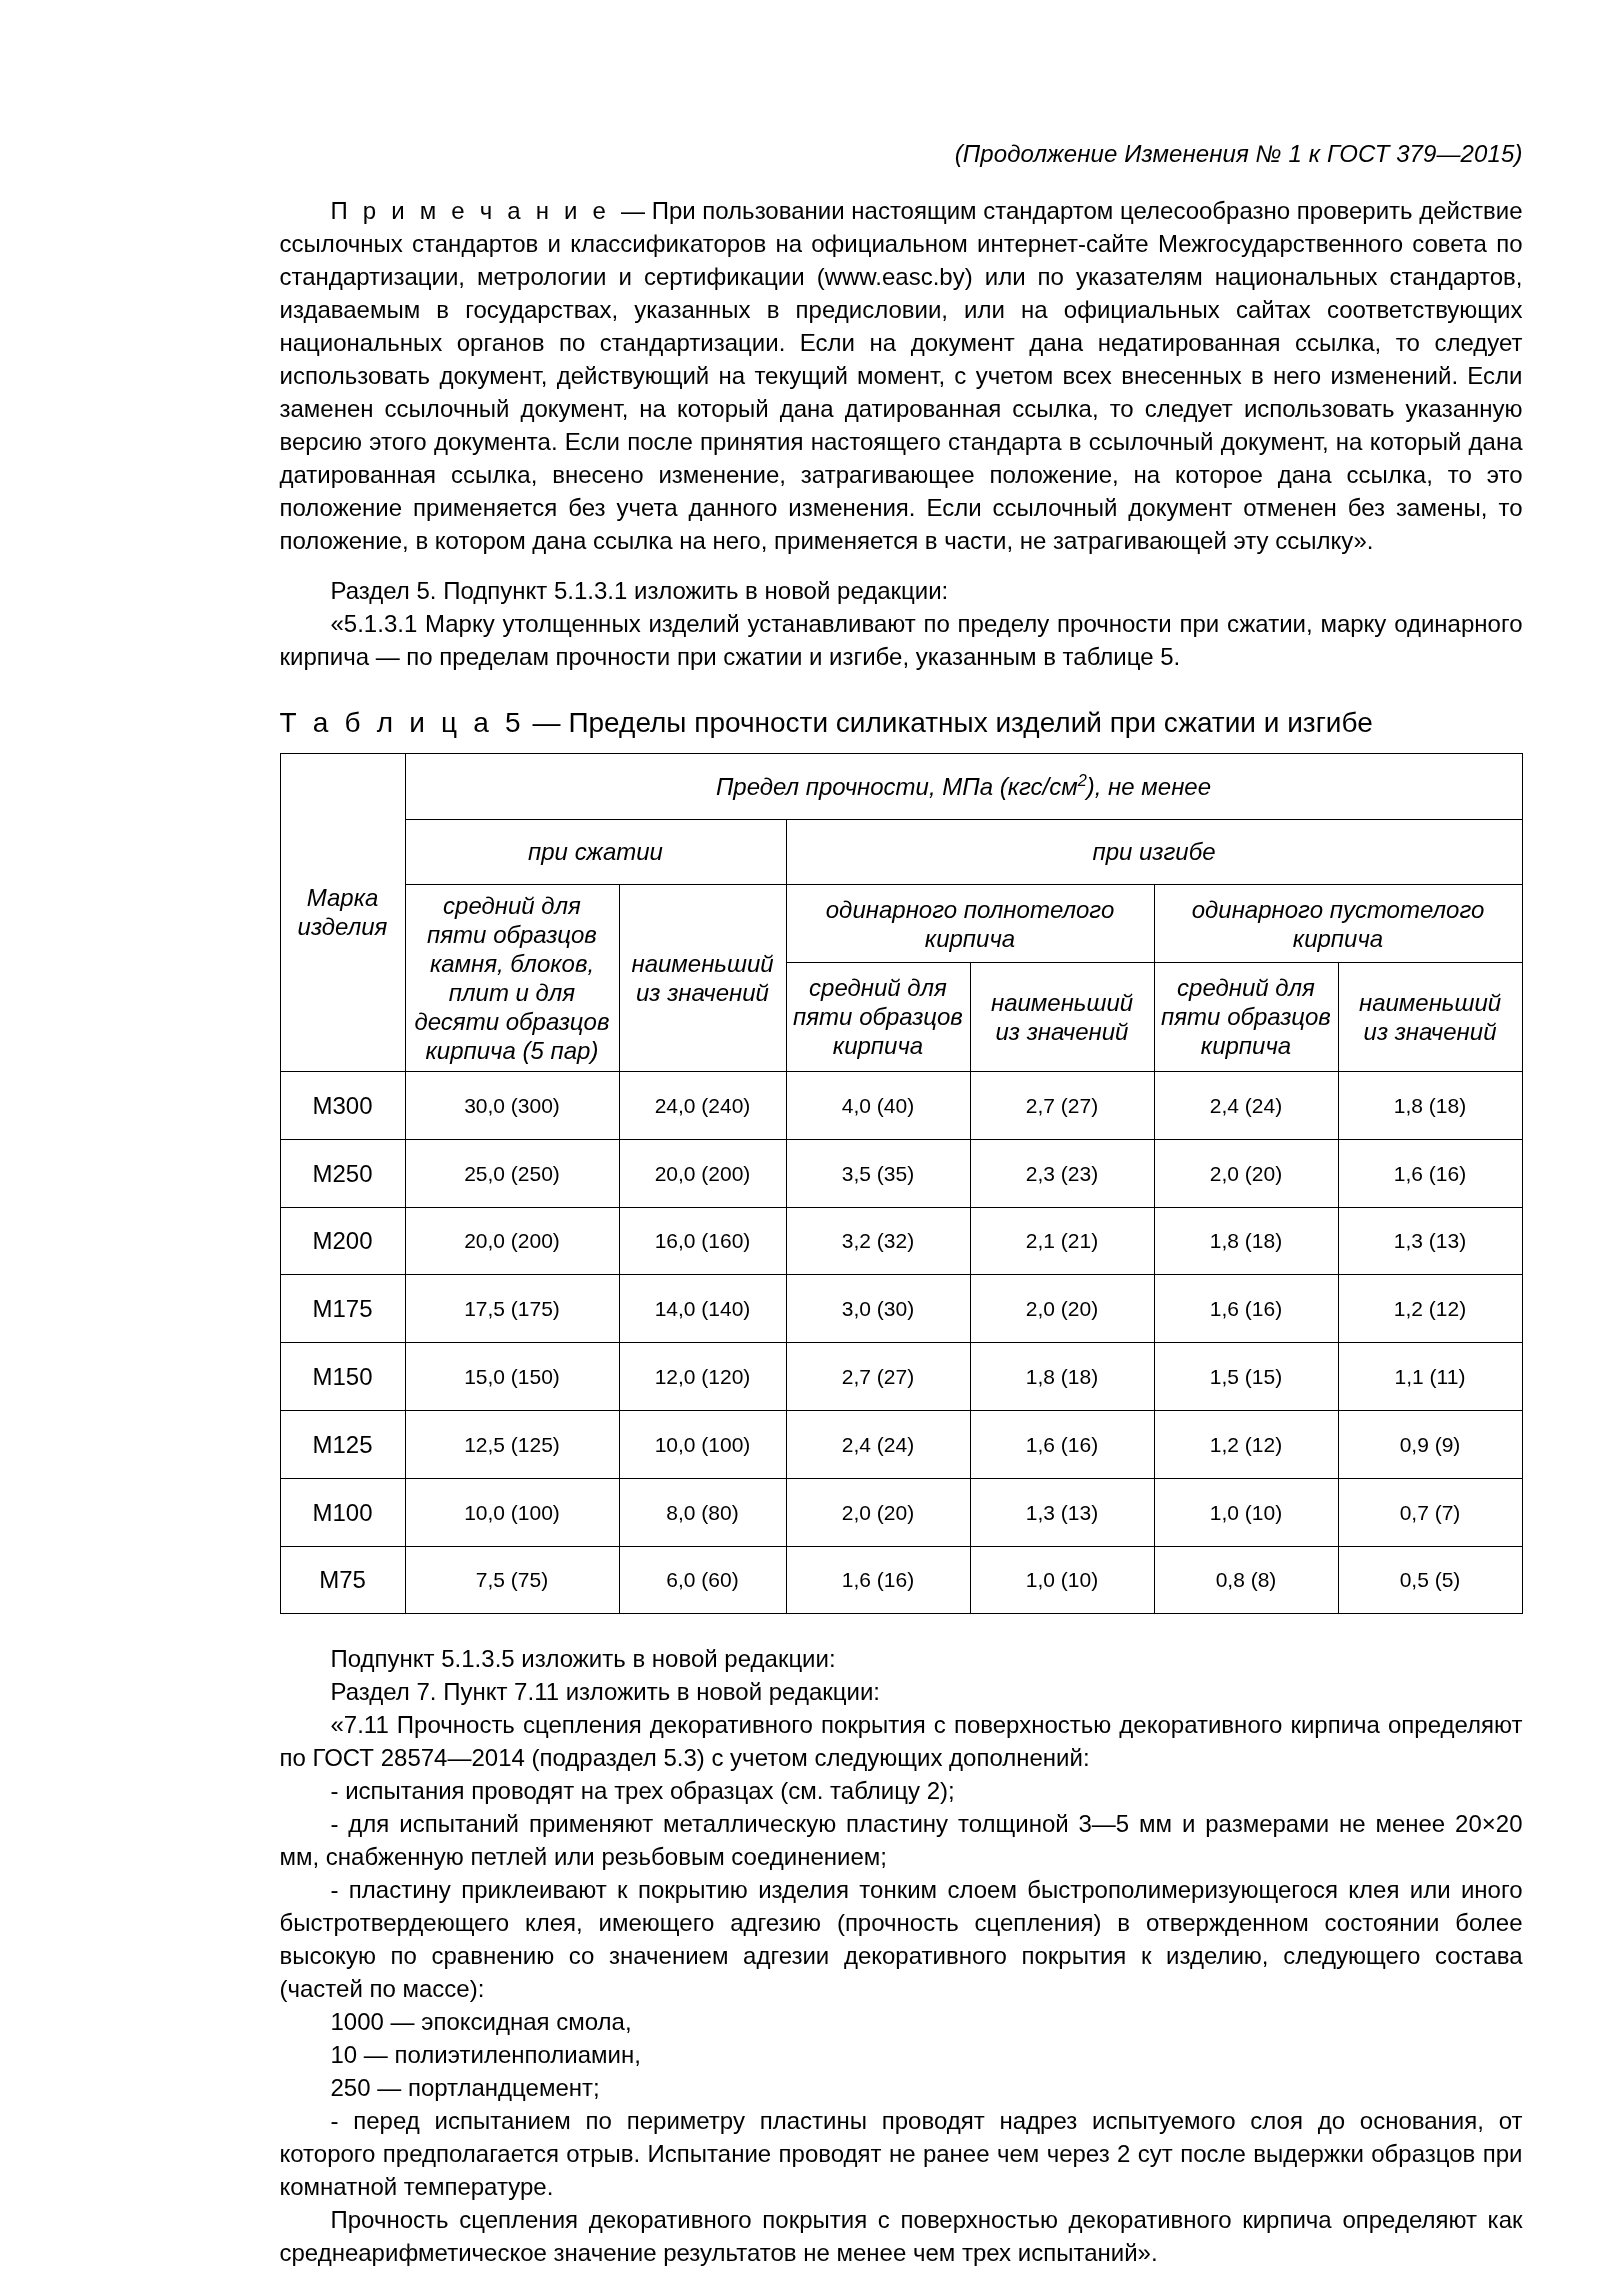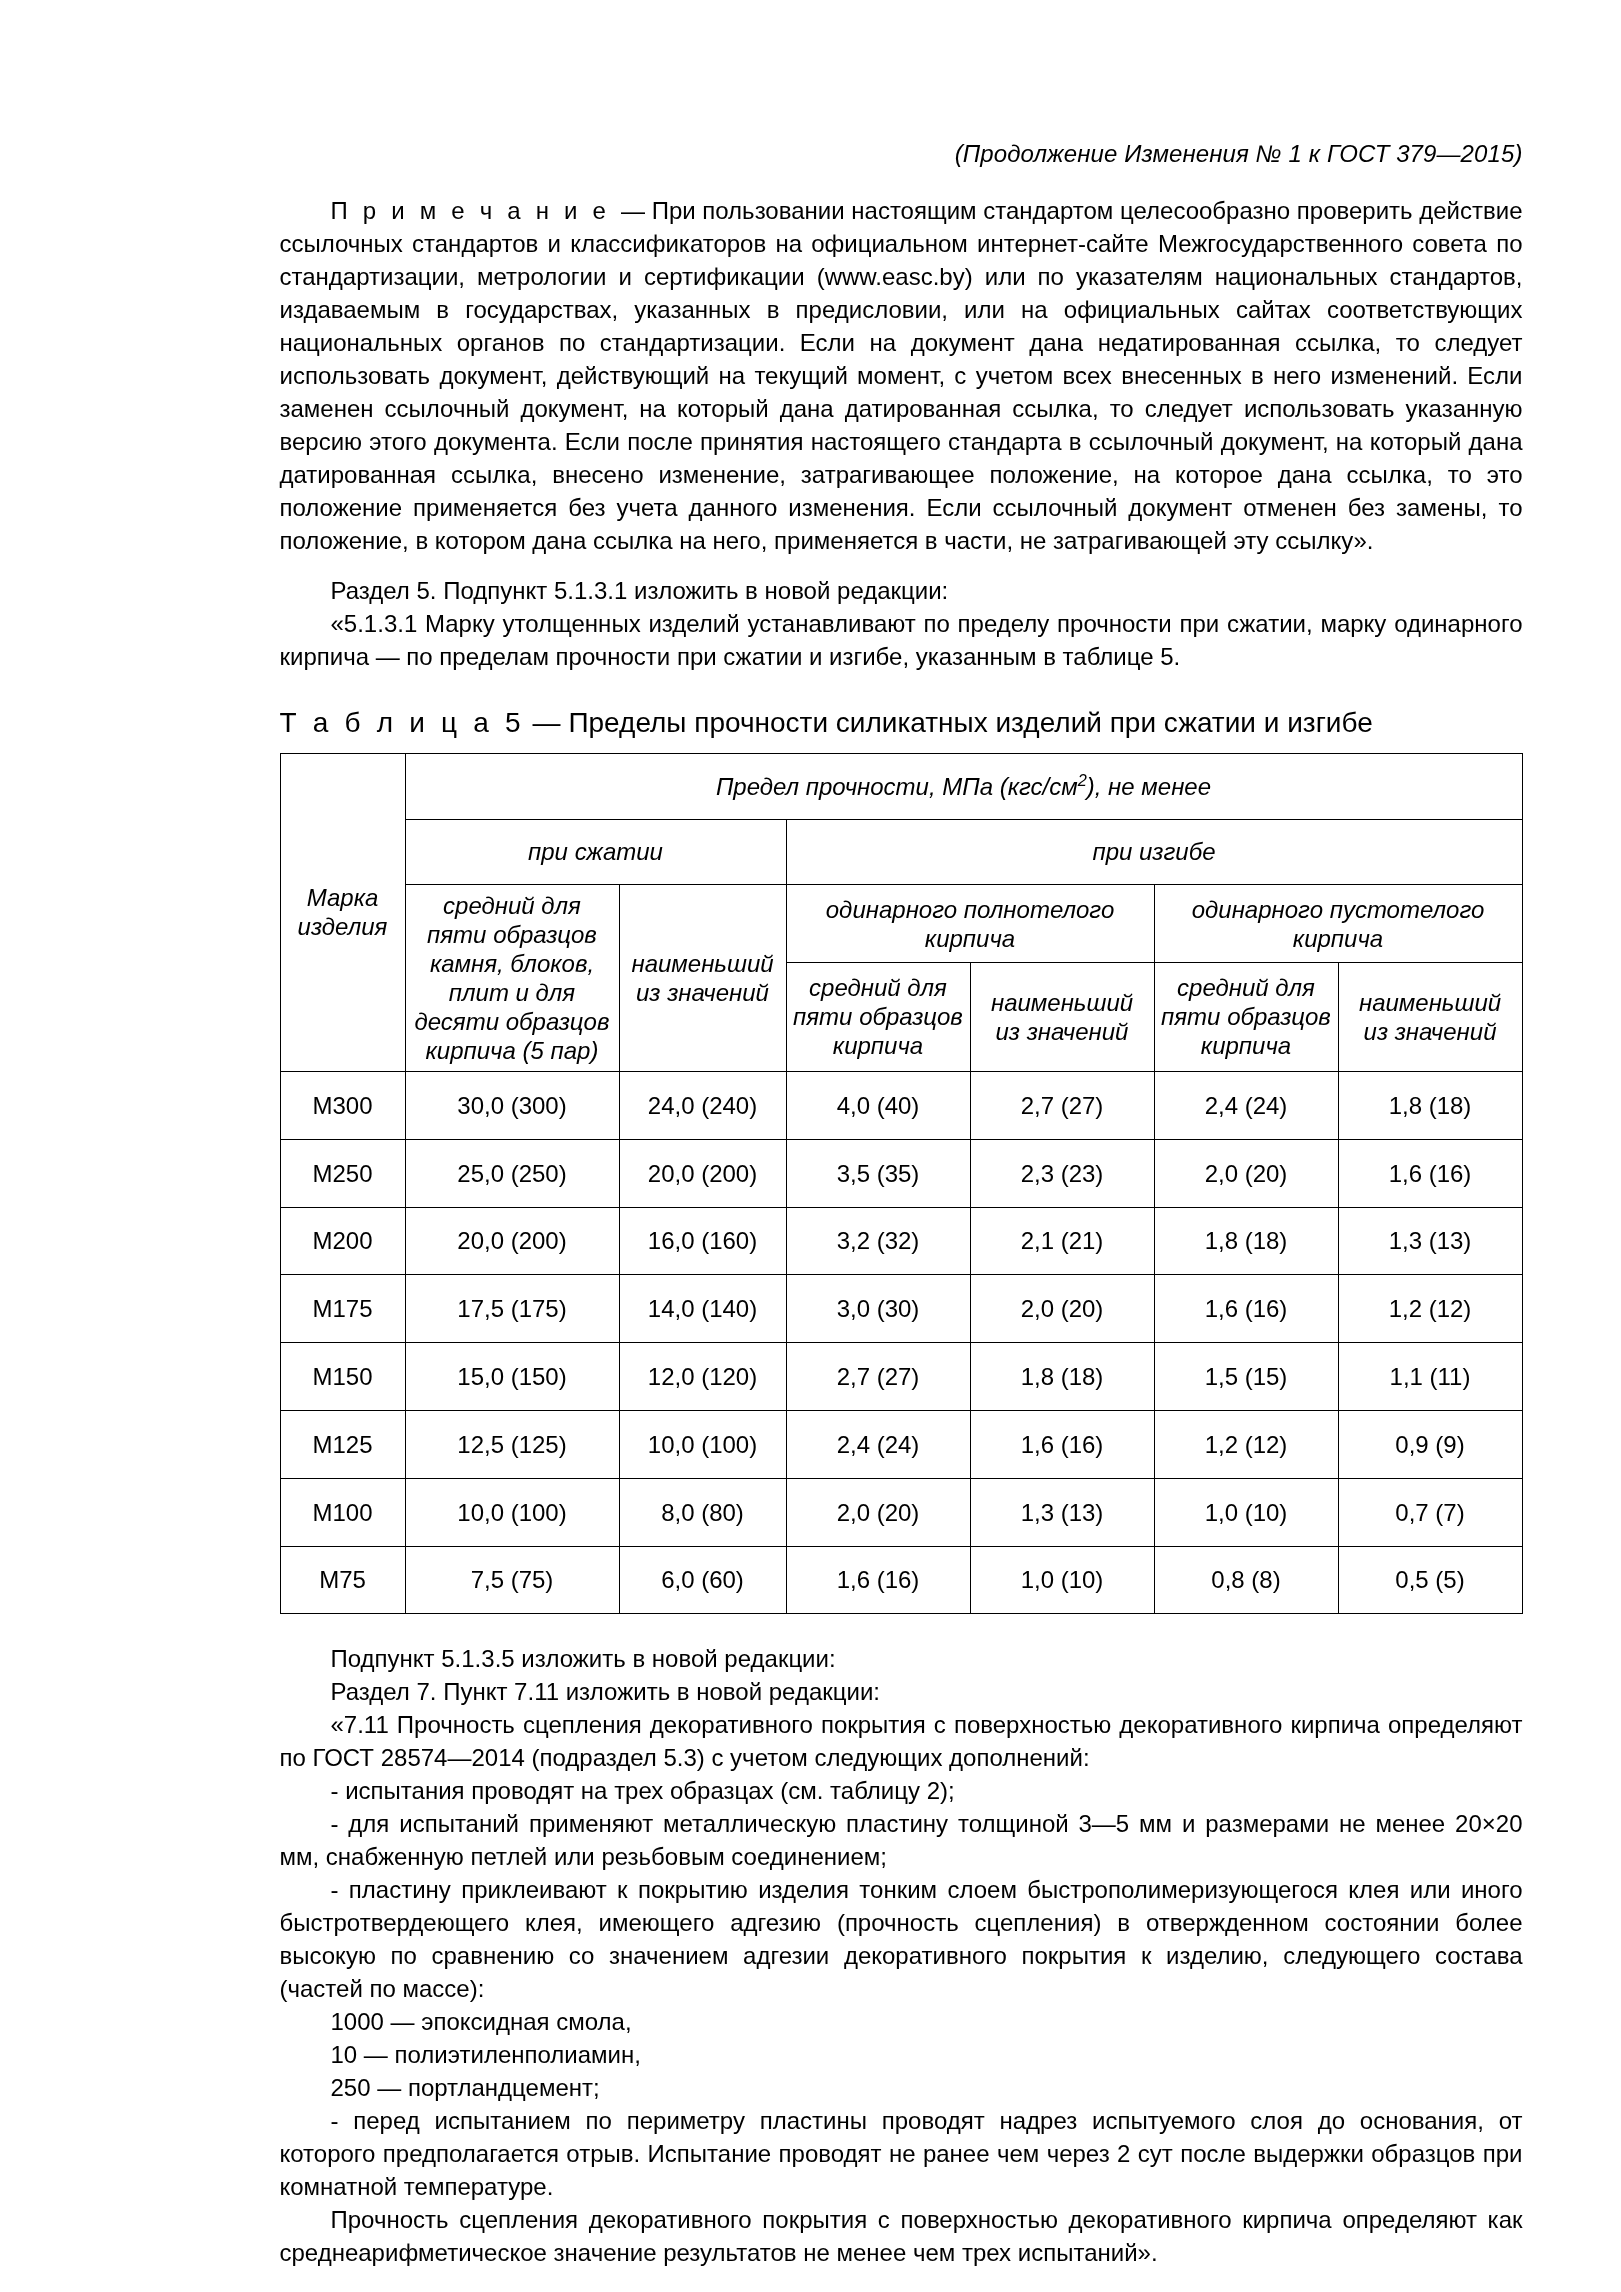--- a/index.html
+++ b/index.html
@@ -82,21 +82,21 @@
     text-align: center;
     vertical-align: middle;
     font-weight: normal;
     line-height: 29px;
   }
   table.gost th {
     font-size: 24px;
     font-style: italic;
   }
   table.gost td.val {
-    font-size: 24px;
+    font-size: 21px;
     height: 55px;
     line-height: 27.4px;
   }
   table.gost td.mark {
     font-size: 24px;
   }
   .h-unitsup {
     font-size: 0.68em;
     vertical-align: super;
     line-height: 0;

